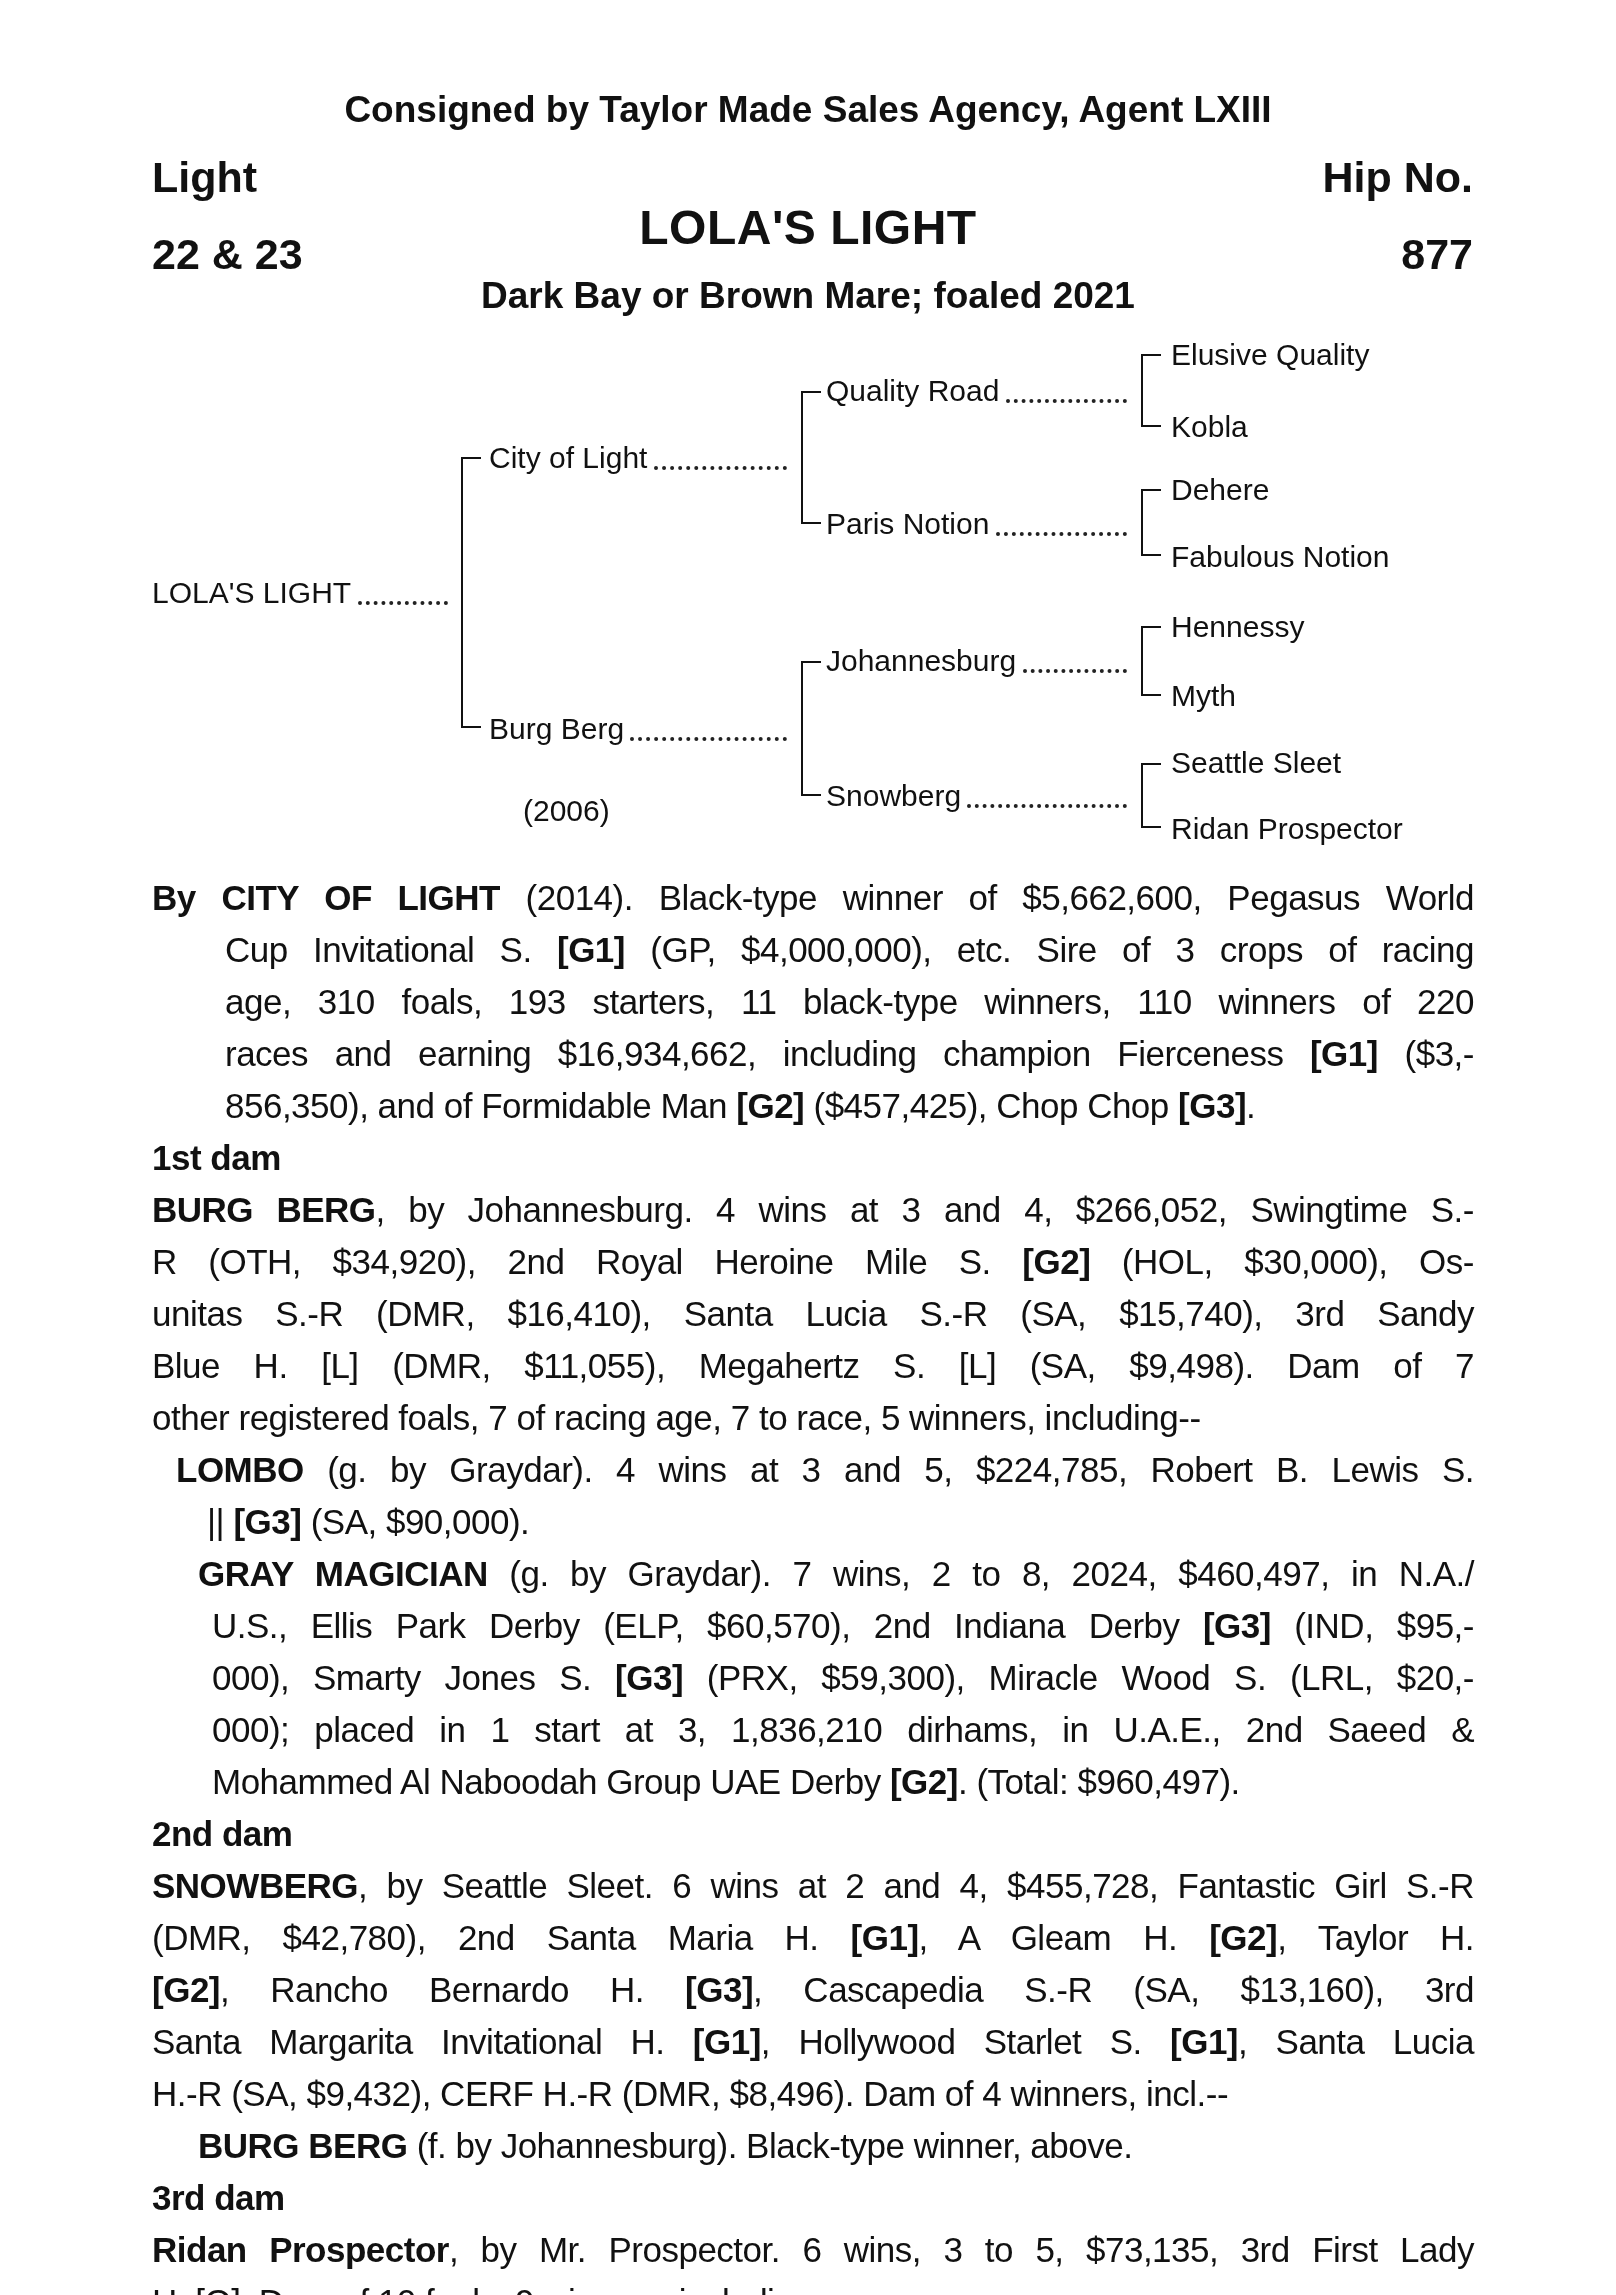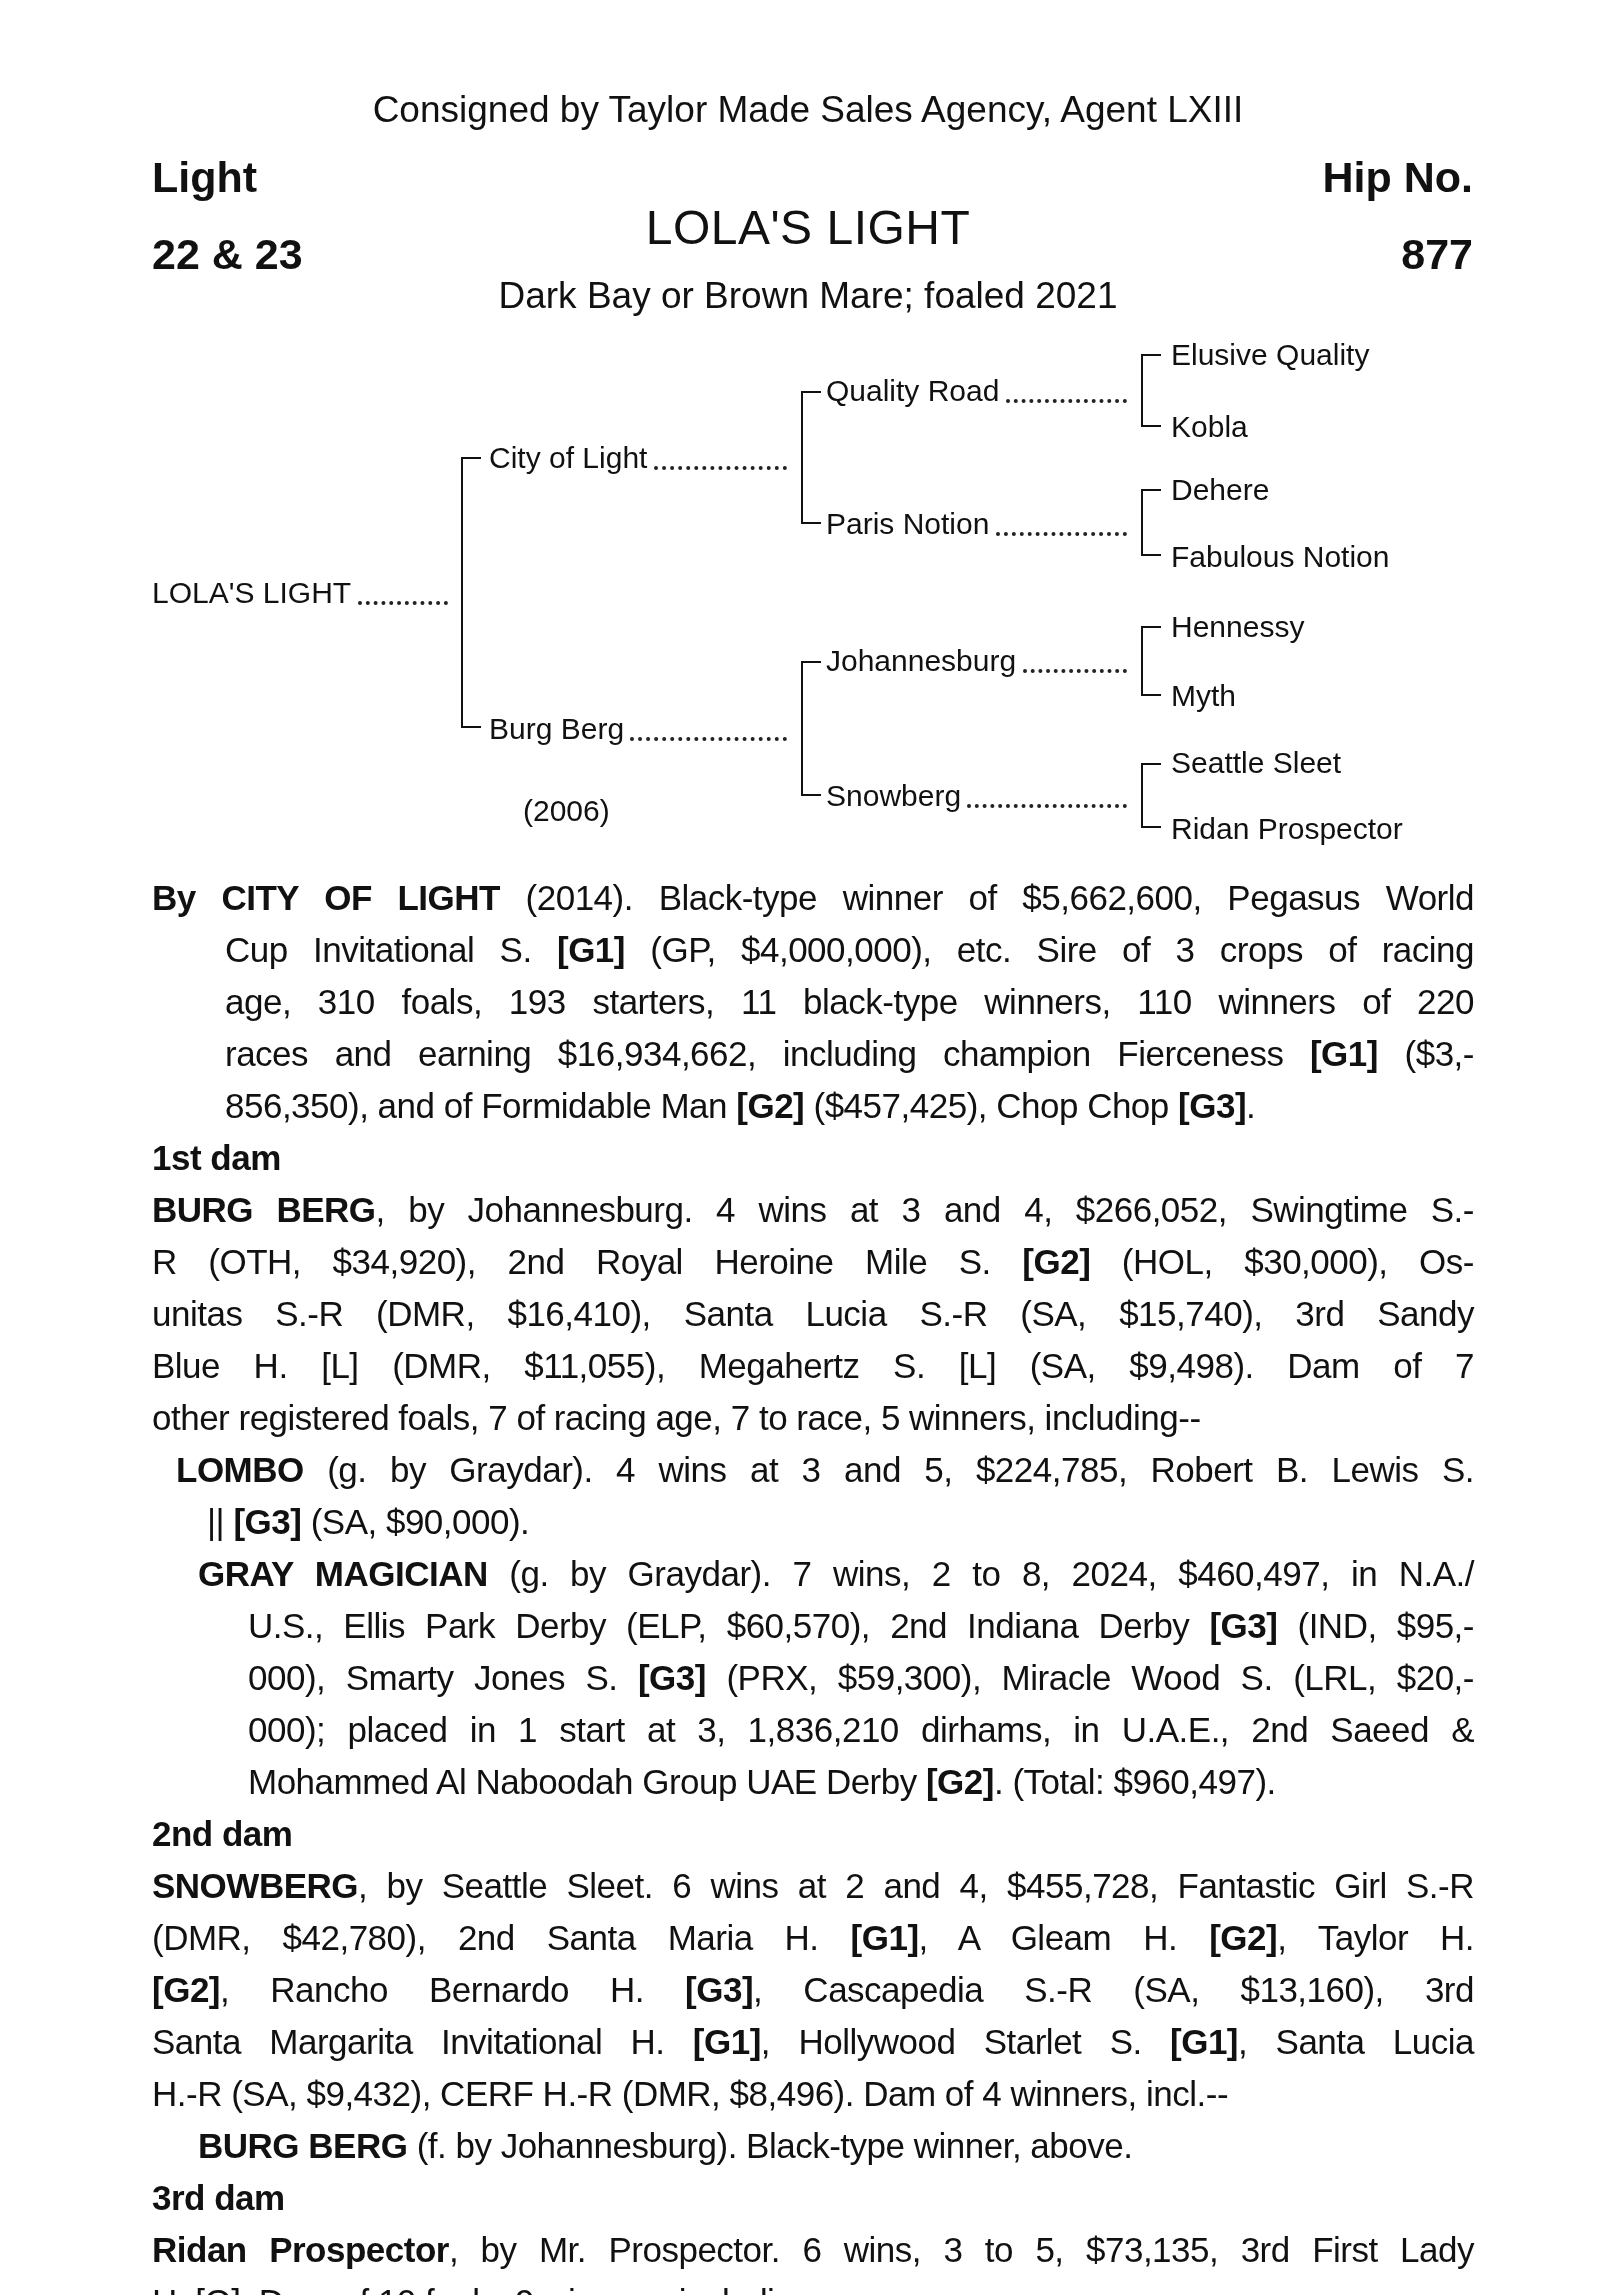--- a/index.html
+++ b/index.html
@@ -2,21 +2,21 @@
 <html style="font-size:7.3px"><head>
 <meta charset="utf-8">
 <style>
   html,body{margin:0;padding:0}
   body{
     width:1616px;height:3227px;position:relative;background:#ffffff;
     color:#111;font-family:"Liberation Sans",sans-serif;
     -webkit-font-smoothing:antialiased;
   }
   
-  .centerline{position:absolute;left:0;right:0;text-align:center;font-weight:400}
+  .centerline{position:absolute;left:0;right:0;text-align:center;font-weight:700}
   #consignor{top:84px;font-size:37px;line-height:51px}
   #title{top:200px;font-size:48px;line-height:55px;letter-spacing:0.5px}
   #desc{top:273px;font-size:37px;line-height:46px}
   .corner{position:absolute;font-weight:700;font-size:43px;line-height:51px;white-space:nowrap}
   #barn-label{left:152px;top:152px}
   #barn-value{left:152px;top:229px}
   #hip-label{right:143px;top:152px;}
   #hip-value{right:143px;top:229px;text-align:right}
 
   
@@ -31,21 +31,21 @@
 
   
   #bodytext{position:absolute;left:152px;top:872px;width:1322px;
             font-size:35px;line-height:52px;letter-spacing:-0.5px}
   .ln{text-align:justify;text-align-last:justify}
   .ln.last{text-align-last:left}
   b{font-weight:700}
   .by .ln{margin-left:73px}      .by .ln.f{margin-left:0}
   .dam .ln{}     .dam .ln.f{margin-left:0}
   .hdr .ln{margin-left:0;font-weight:700}
-  .kid1 .ln{margin-left:96px}    .kid1 .ln.f{margin-left:46px}
+  .kid1 .ln{margin-left:60px}    .kid1 .ln.f{margin-left:46px}
   .kid1b .ln{margin-left:55px}   .kid1b .ln.f{margin-left:24px}
 </style>
 </head>
 <body>
 
 <div class="centerline" id="consignor">Consigned by Taylor Made Sales Agency, Agent LXIII</div>
 <div class="corner" id="barn-label">Light</div>
 <div class="corner" id="barn-value">22 &amp; 23</div>
 <div class="corner" id="hip-label">Hip No.</div>
 <div class="corner" id="hip-value">877</div>

